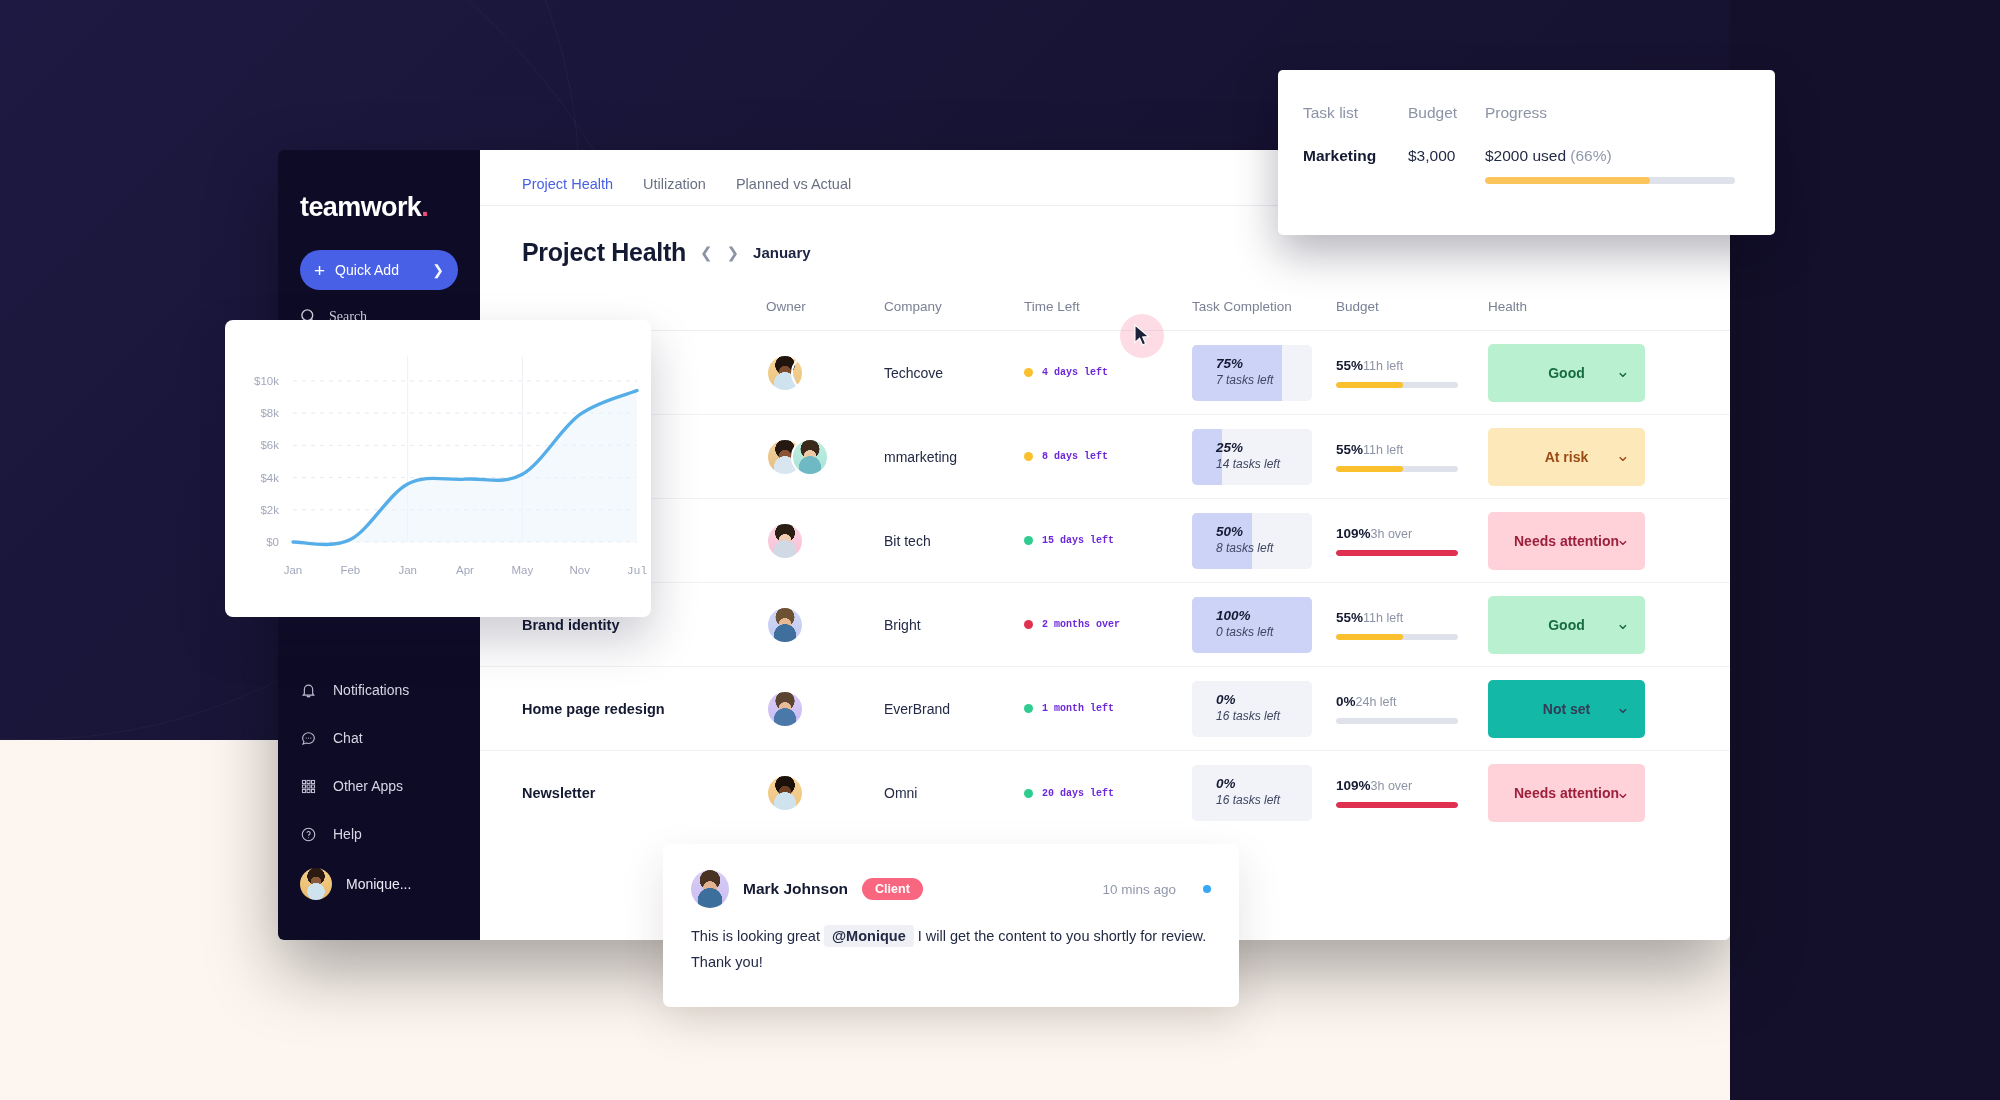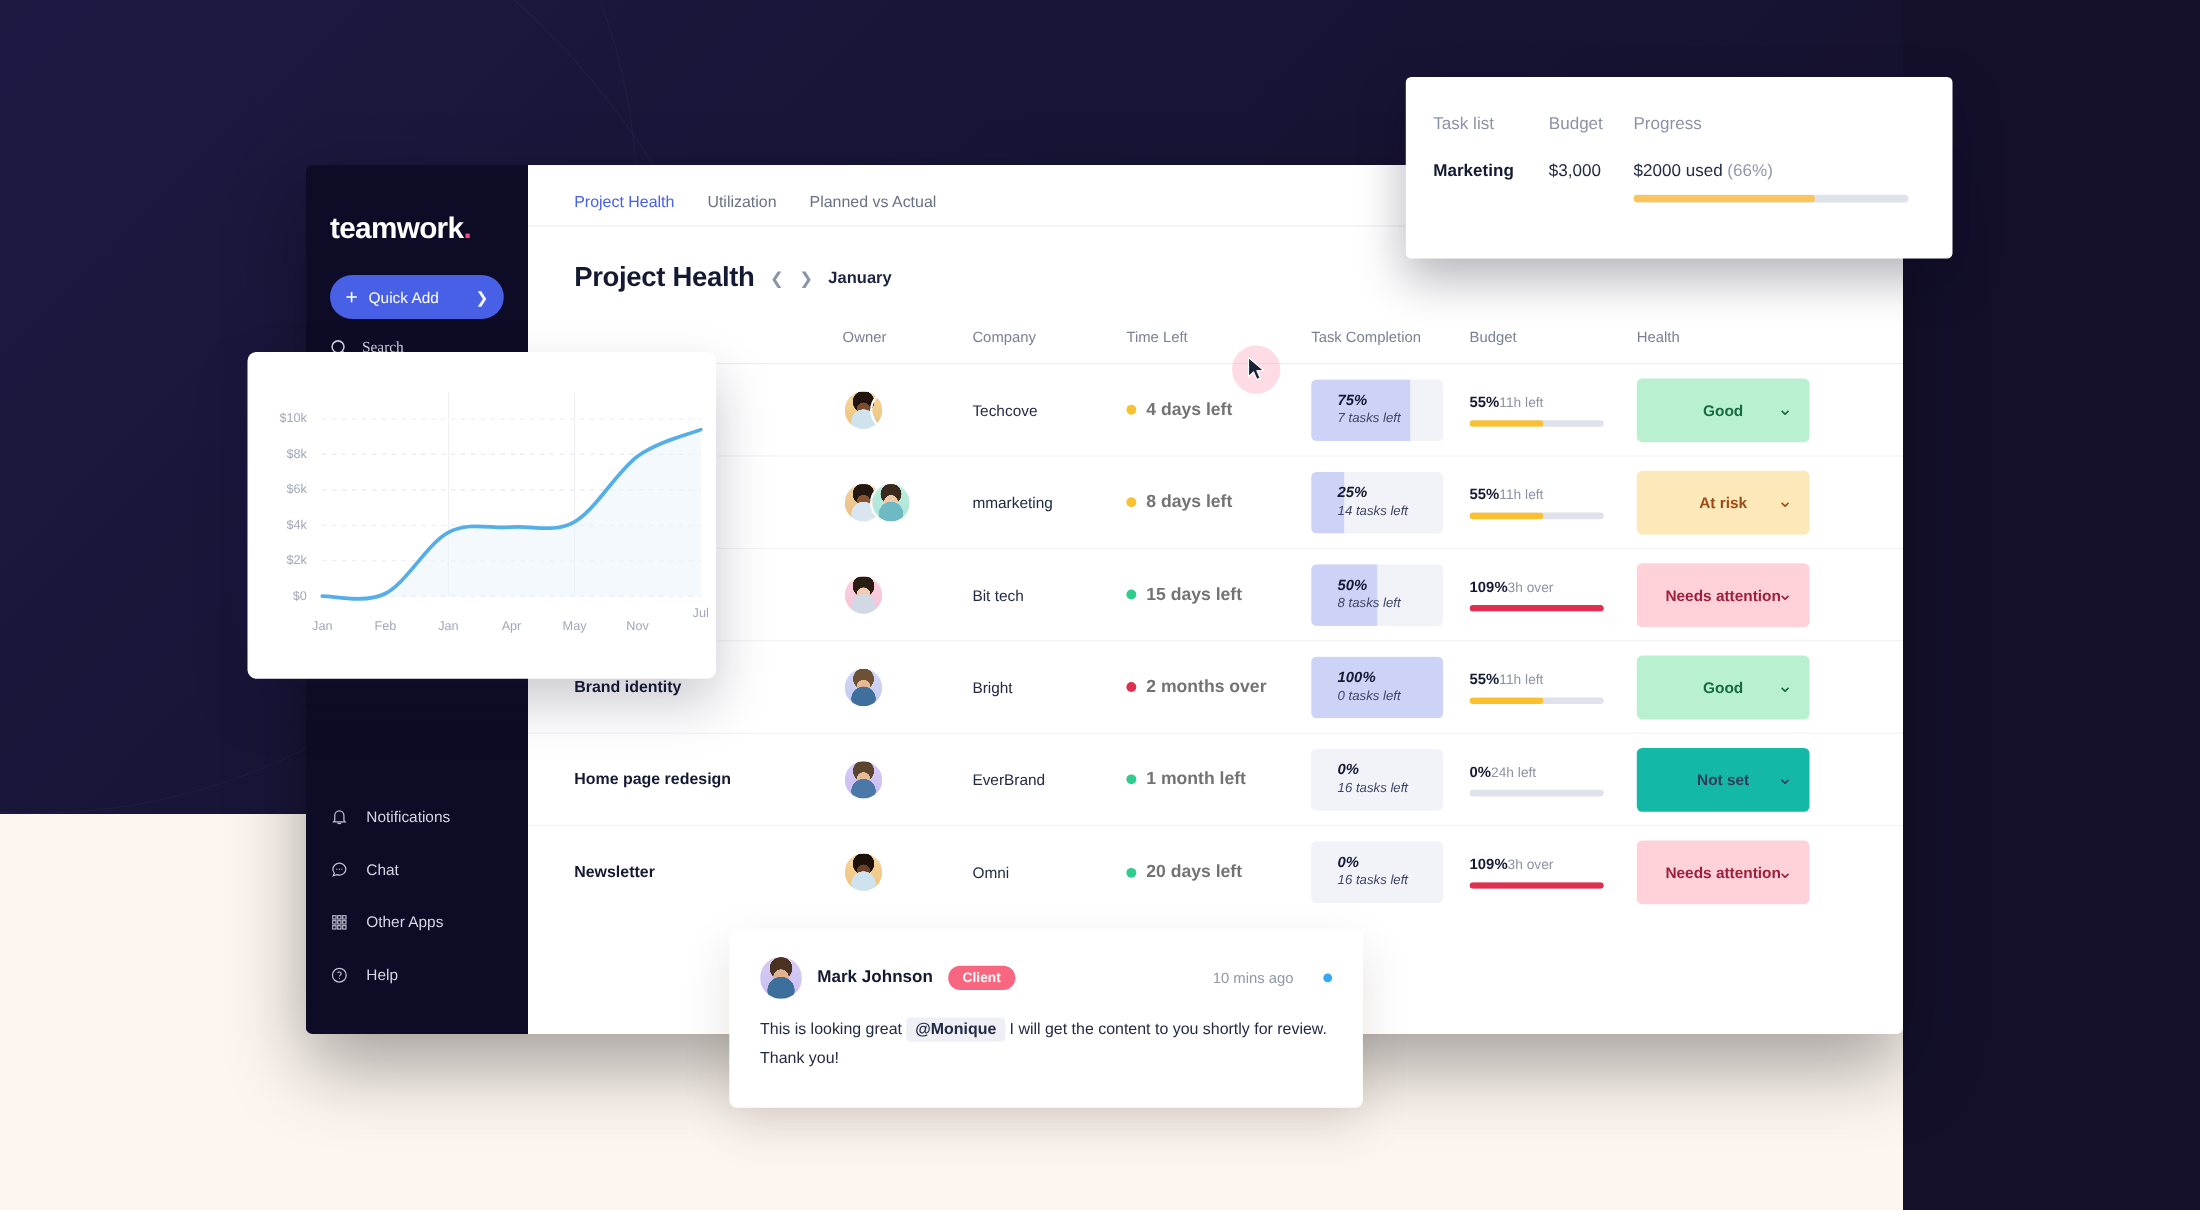--- a/index.html
+++ b/index.html
@@ -125,21 +125,21 @@
     width: 26px; height: 20px; border-radius: 10px; background: #e9315c;
     color: #fff; font-size: 11.5px; font-weight: bold;
     display: flex; align-items: center; justify-content: center;
     margin-left: 10px;
   }
   .name-cell { display: flex; align-items: center; }
   .owners { display: flex; align-items: center; }
   .owners .avatar { width: 38px; height: 38px; border: 2px solid #fff; }
   .owners .avatar + .avatar { margin-left: -13px; }
   .company { font-size: 14px; color: #232a45; }
-  .timecell { display: flex; align-items: center; gap: 9px; font-size: 16px; color: #737373; font-weight: 600; }
+  .timecell { display: flex; align-items: center; gap: 9px; font-size: 10px; color: #6d28d9; font-weight: 600; font-family: Liberation Mono, monospace; }
   .tdot { width: 9px; height: 9px; border-radius: 50%; flex: none; }
 
   .taskbox {
     width: 120px; height: 56px; border-radius: 5px;
     background: #f2f3f9; position: relative; overflow: hidden;
   }
   .taskfill { position: absolute; left: 0; top: 0; bottom: 0; background: #ccd3f7; }
   .tasktext { position: relative; padding: 11px 0 0 24px; font-style: italic; }
   .taskpct { font-size: 13.5px; font-weight: bold; color: #151a33; }
   .tasksub { font-size: 12px; color: #3f4663; margin-top: 2px; }
@@ -297,20 +297,28 @@
       <div class="nav-item">
         <span class="sb-icon">
           <svg width="17" height="17" viewBox="0 0 18 18" fill="none" stroke="#bfbdd0" stroke-width="1.2">
             <circle cx="9" cy="9" r="6.6"></circle>
             <path d="M7.3 7.1a1.8 1.8 0 0 1 3.5.6c0 1.2-1.8 1.4-1.8 2.6" stroke-width="1.1"></path>
             <circle cx="9" cy="12.4" r=".55" fill="#bfbdd0" stroke="none"></circle>
           </svg>
         </span>
         <span class="nlabel">Help</span>
       </div>
+      <div class="user-row">
+        <span class="avatar" style="width:32px;height:32px;background:
+          radial-gradient(circle at 50% 74%, #cfe3ef 0 30%, transparent 31%),
+          radial-gradient(circle at 50% 44%, #8a5a3a 0 22%, transparent 23%),
+          radial-gradient(circle at 50% 26%, #2a1a12 0 30%, transparent 31%),
+          linear-gradient(#f4cf8a,#e9b96a);"></span>
+        <span class="nlabel">Monique...</span>
+      </div>
     </div>
   </aside>
 
   <section class="main">
     <nav class="tabs">
       <div class="tab active">Project Health</div>
       <div class="tab">Utilization</div>
       <div class="tab">Planned vs Actual</div>
     </nav>
 
@@ -582,21 +590,21 @@
         <div class="ylab" style="top: 125.333px; left: 0px; width: 54px;">$6k</div>
         <div class="ylab" style="top: 157.556px; left: 0px; width: 54px;">$4k</div>
         <div class="ylab" style="top: 189.778px; left: 0px; width: 54px;">$2k</div>
         <div class="ylab" style="top: 222px; left: 0px; width: 54px;">$0</div>
         <div class="xlab" style="left: 68px; top: 244px;">Jan</div>
         <div class="xlab" style="left: 125.333px; top: 244px;">Feb</div>
         <div class="xlab" style="left: 182.667px; top: 244px;">Jan</div>
         <div class="xlab" style="left: 240px; top: 244px;">Apr</div>
         <div class="xlab" style="left: 297.333px; top: 244px;">May</div>
         <div class="xlab" style="left: 354.667px; top: 244px;">Nov</div>
-        <div class="xlab" style="left: 412px; top: 232px;">Jul</div>
+        <div class="xlab" style="left: 412px; top: 244px; font-family: Liberation Mono, monospace;">Jul</div>
       </div>
   </div>
 </div>
 
 <div class="budget-card">
   <div class="bc-heads">
     <div class="bc-h" style="width:105px">Task list</div>
     <div class="bc-h" style="width:77px">Budget</div>
     <div class="bc-h">Progress</div>
   </div>

